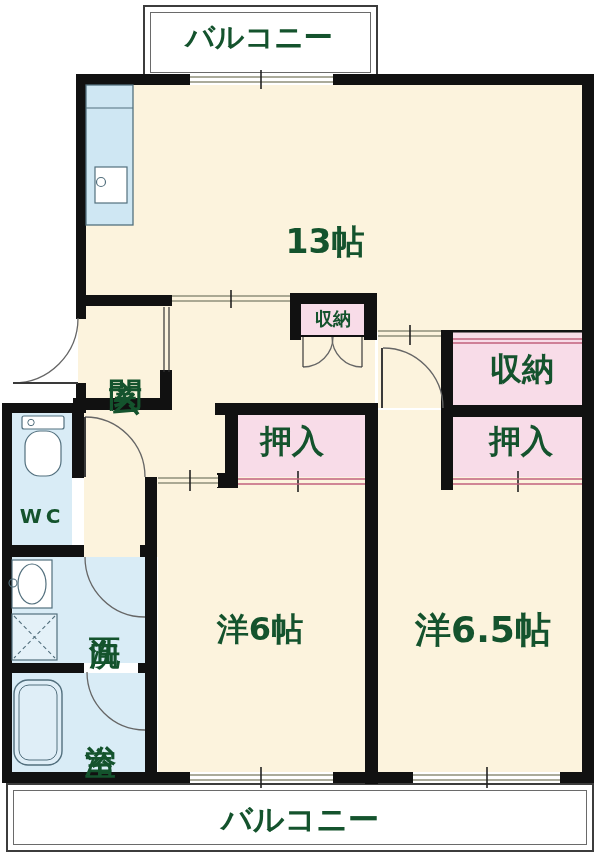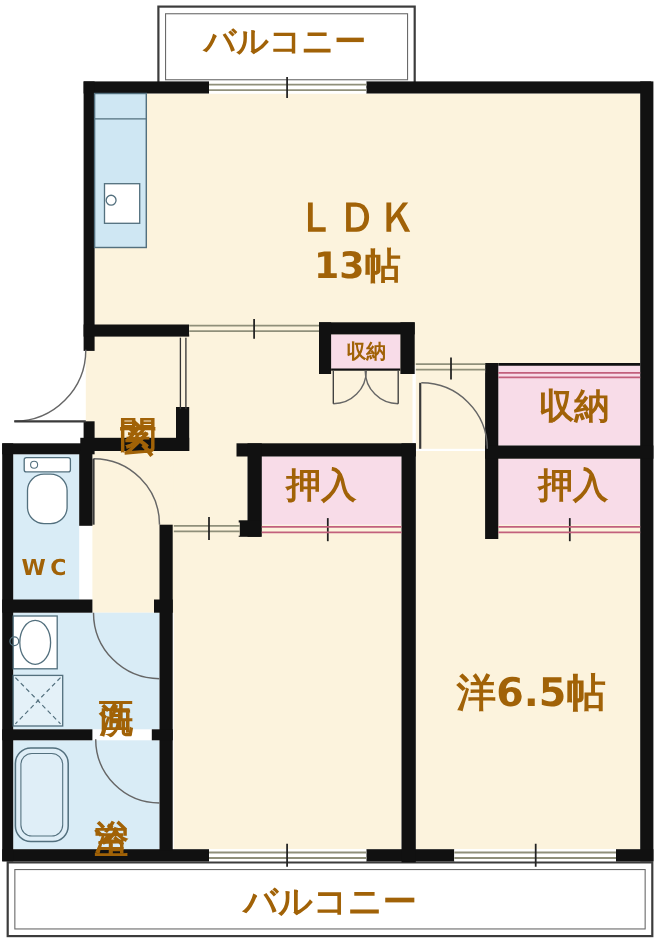--- a/index.html
+++ b/index.html
@@ -5,21 +5,21 @@
   html,body{margin:0;padding:0;background:#ffffff;}
   #plan{position:relative;width:600px;height:856px;background:#ffffff;overflow:hidden;
         font-family:"DejaVu Sans",sans-serif;}
   .fill{position:absolute;}
   .floor{background:#fcf3dd;}
   .pink{background:#f8dce8;}
   .wet{background:#d9ecf6;}
   .balc{position:absolute;background:#ffffff;border:2px solid #3c3c3c;}
   .balc .inner{position:absolute;left:5px;top:5px;right:5px;bottom:5px;border:1.2px solid #6a6a6a;}
   svg.overlay{position:absolute;left:0;top:0;}
-  .lbl{position:absolute;color:#a16207;font-weight:600;display:flex;align-items:center;
+  .lbl{position:absolute;color:#14532d;font-weight:600;display:flex;align-items:center;
        justify-content:center;white-space:nowrap;}
   .vert{writing-mode:vertical-rl;text-orientation:upright;}
 </style>
 </head>
 <body>
 
 <div id="plan">
 
   <div class="balc" style="left:143px;top:5px;width:231px;height:71px;">
     <div class="inner"></div>
@@ -163,26 +163,26 @@
       <line x1="55" y1="616" x2="14" y2="658" stroke="#53707e" stroke-width="1.1" stroke-dasharray="4 3"></line>
     </g>
 
     <g>
       <rect x="14" y="680" width="48" height="85" rx="14" fill="#dfeef7" stroke="#53707e" stroke-width="1.4"></rect>
       <rect x="19" y="685" width="38" height="75" rx="10" fill="none" stroke="#53707e" stroke-width="1"></rect>
     </g>
   </svg>
 
   <div class="lbl" style="left:148px;top:16px;width:222px;height:44px;font-size:29px;">バルコニー</div>
-  <div class="lbl" style="left:225px;top:176px;width:200px;height:44px;font-size:37px;">ＬＤＫ</div>
   <div class="lbl" style="left:225px;top:222px;width:200px;height:40px;font-size:33px;">13帖</div>
   <div class="lbl vert" style="left:103px;top:312px;width:44px;height:82px;font-size:33px;">玄関</div>
   <div class="lbl" style="left:298px;top:308px;width:70px;height:22px;font-size:18px;">収納</div>
   <div class="lbl" style="left:447px;top:351px;width:150px;height:38px;font-size:32px;">収納</div>
   <div class="lbl" style="left:446px;top:423px;width:150px;height:38px;font-size:32px;">押入</div>
   <div class="lbl" style="left:217px;top:423px;width:150px;height:38px;font-size:32px;">押入</div>
   <div class="lbl" style="left:12px;top:502px;width:60px;height:28px;font-size:20px;letter-spacing:4px;">WC</div>
   <div class="lbl vert" style="left:85px;top:573px;width:40px;height:80px;font-size:31px;">洗面</div>
   <div class="lbl vert" style="left:81px;top:681px;width:40px;height:80px;font-size:31px;">浴室</div>
+  <div class="lbl" style="left:170px;top:610px;width:180px;height:40px;font-size:32px;">洋6帖</div>
   <div class="lbl" style="left:383px;top:610px;width:200px;height:40px;font-size:36px;">洋6.5帖</div>
   <div class="lbl" style="left:100px;top:799px;width:400px;height:42px;font-size:31px;">バルコニー</div>
 
 </div>
 
 </body></html>

